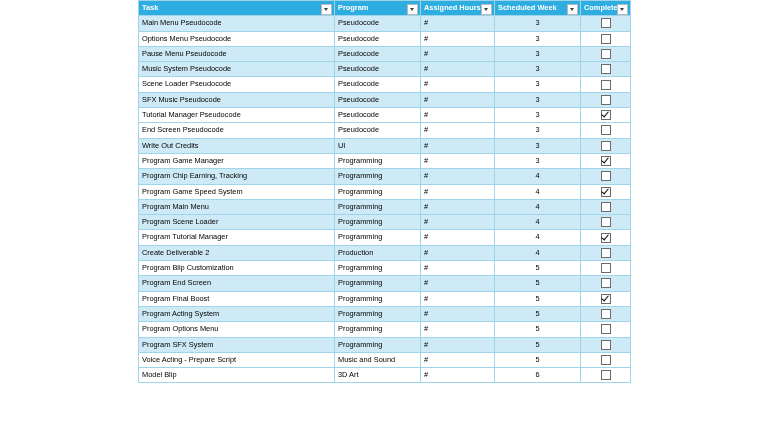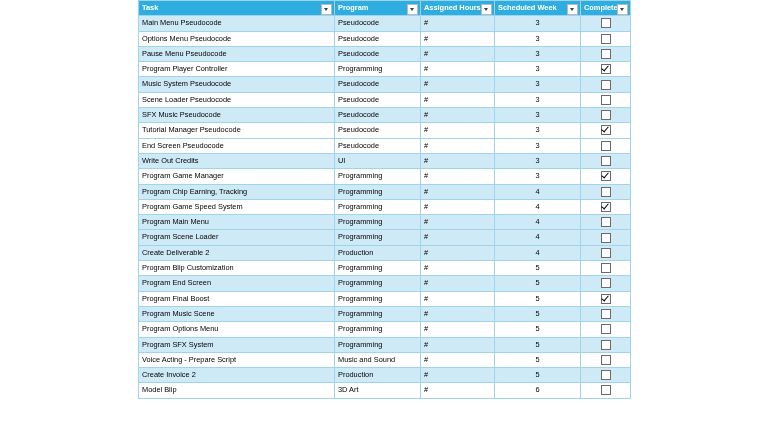--- a/index.html
+++ b/index.html
@@ -152,27 +152,20 @@
           <td class="c-center">3</td>
           <td class="c-complete"><span class="chk"></span></td>
         </tr>
         <tr class="odd">
           <td>Pause Menu Pseudocode</td>
           <td>Pseudocode</td>
           <td>#</td>
           <td class="c-center">3</td>
           <td class="c-complete"><span class="chk"></span></td>
         </tr>
-        <tr class="even">
-          <td>Program Player Controller</td>
-          <td>Programming</td>
-          <td>#</td>
-          <td class="c-center">3</td>
-          <td class="c-complete"><span class="chk checked"></span></td>
-        </tr>
         <tr class="odd">
           <td>Music System Pseudocode</td>
           <td>Pseudocode</td>
           <td>#</td>
           <td class="c-center">3</td>
           <td class="c-complete"><span class="chk"></span></td>
         </tr>
         <tr class="even">
           <td>Scene Loader Pseudocode</td>
           <td>Pseudocode</td>
@@ -236,20 +229,27 @@
           <td class="c-center">4</td>
           <td class="c-complete"><span class="chk"></span></td>
         </tr>
         <tr class="odd">
           <td>Program Scene Loader</td>
           <td>Programming</td>
           <td>#</td>
           <td class="c-center">4</td>
           <td class="c-complete"><span class="chk"></span></td>
         </tr>
+        <tr class="even">
+          <td>Program Tutorial Manager</td>
+          <td>Programming</td>
+          <td>#</td>
+          <td class="c-center">4</td>
+          <td class="c-complete"><span class="chk checked"></span></td>
+        </tr>
         <tr class="odd">
           <td>Create Deliverable 2</td>
           <td>Production</td>
           <td>#</td>
           <td class="c-center">4</td>
           <td class="c-complete"><span class="chk"></span></td>
         </tr>
         <tr class="even">
           <td>Program Blip Customization</td>
           <td>Programming</td>
@@ -265,21 +265,21 @@
           <td class="c-complete"><span class="chk"></span></td>
         </tr>
         <tr class="even">
           <td>Program Final Boost</td>
           <td>Programming</td>
           <td>#</td>
           <td class="c-center">5</td>
           <td class="c-complete"><span class="chk checked"></span></td>
         </tr>
         <tr class="odd">
-          <td>Program Music Scene</td>
+          <td>Program Acting System</td>
           <td>Programming</td>
           <td>#</td>
           <td class="c-center">5</td>
           <td class="c-complete"><span class="chk"></span></td>
         </tr>
         <tr class="even">
           <td>Program Options Menu</td>
           <td>Programming</td>
           <td>#</td>
           <td class="c-center">5</td>
@@ -288,27 +288,20 @@
         <tr class="odd">
           <td>Program SFX System</td>
           <td>Programming</td>
           <td>#</td>
           <td class="c-center">5</td>
           <td class="c-complete"><span class="chk"></span></td>
         </tr>
         <tr class="even">
           <td>Voice Acting - Prepare Script</td>
           <td>Music and Sound</td>
-          <td>#</td>
-          <td class="c-center">5</td>
-          <td class="c-complete"><span class="chk"></span></td>
-        </tr>
-        <tr class="odd">
-          <td>Create Invoice 2</td>
-          <td>Production</td>
           <td>#</td>
           <td class="c-center">5</td>
           <td class="c-complete"><span class="chk"></span></td>
         </tr>
         <tr class="even">
           <td>Model Blip</td>
           <td>3D Art</td>
           <td>#</td>
           <td class="c-center">6</td>
           <td class="c-complete"><span class="chk"></span></td>

